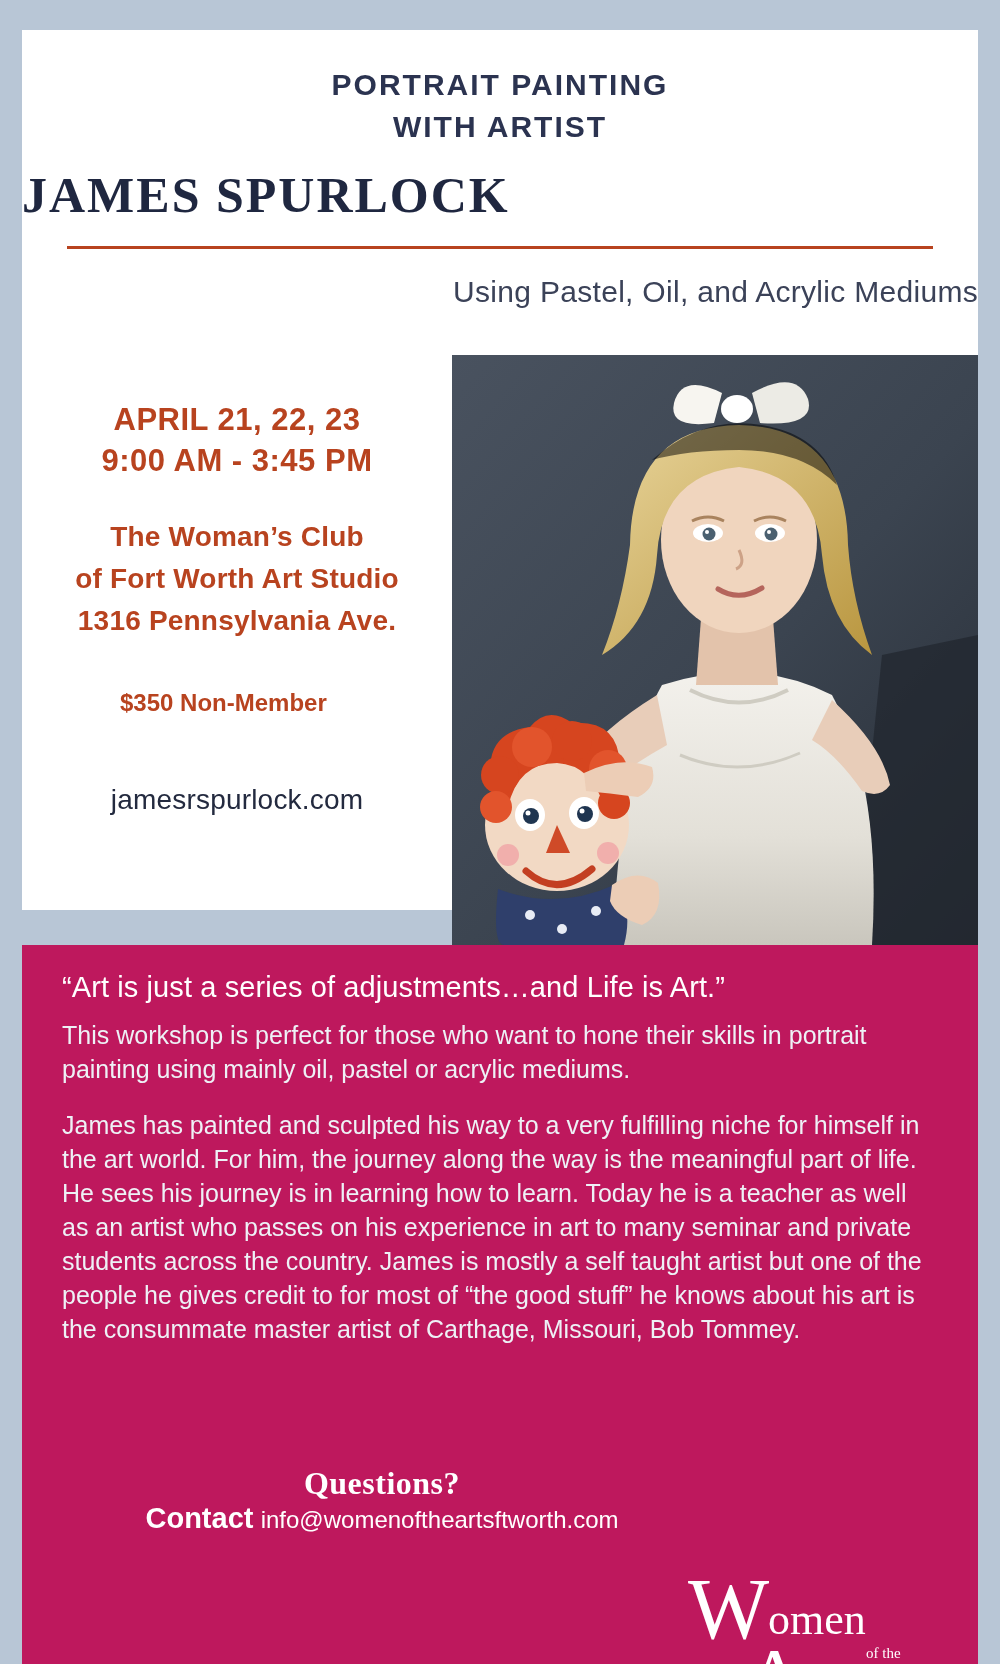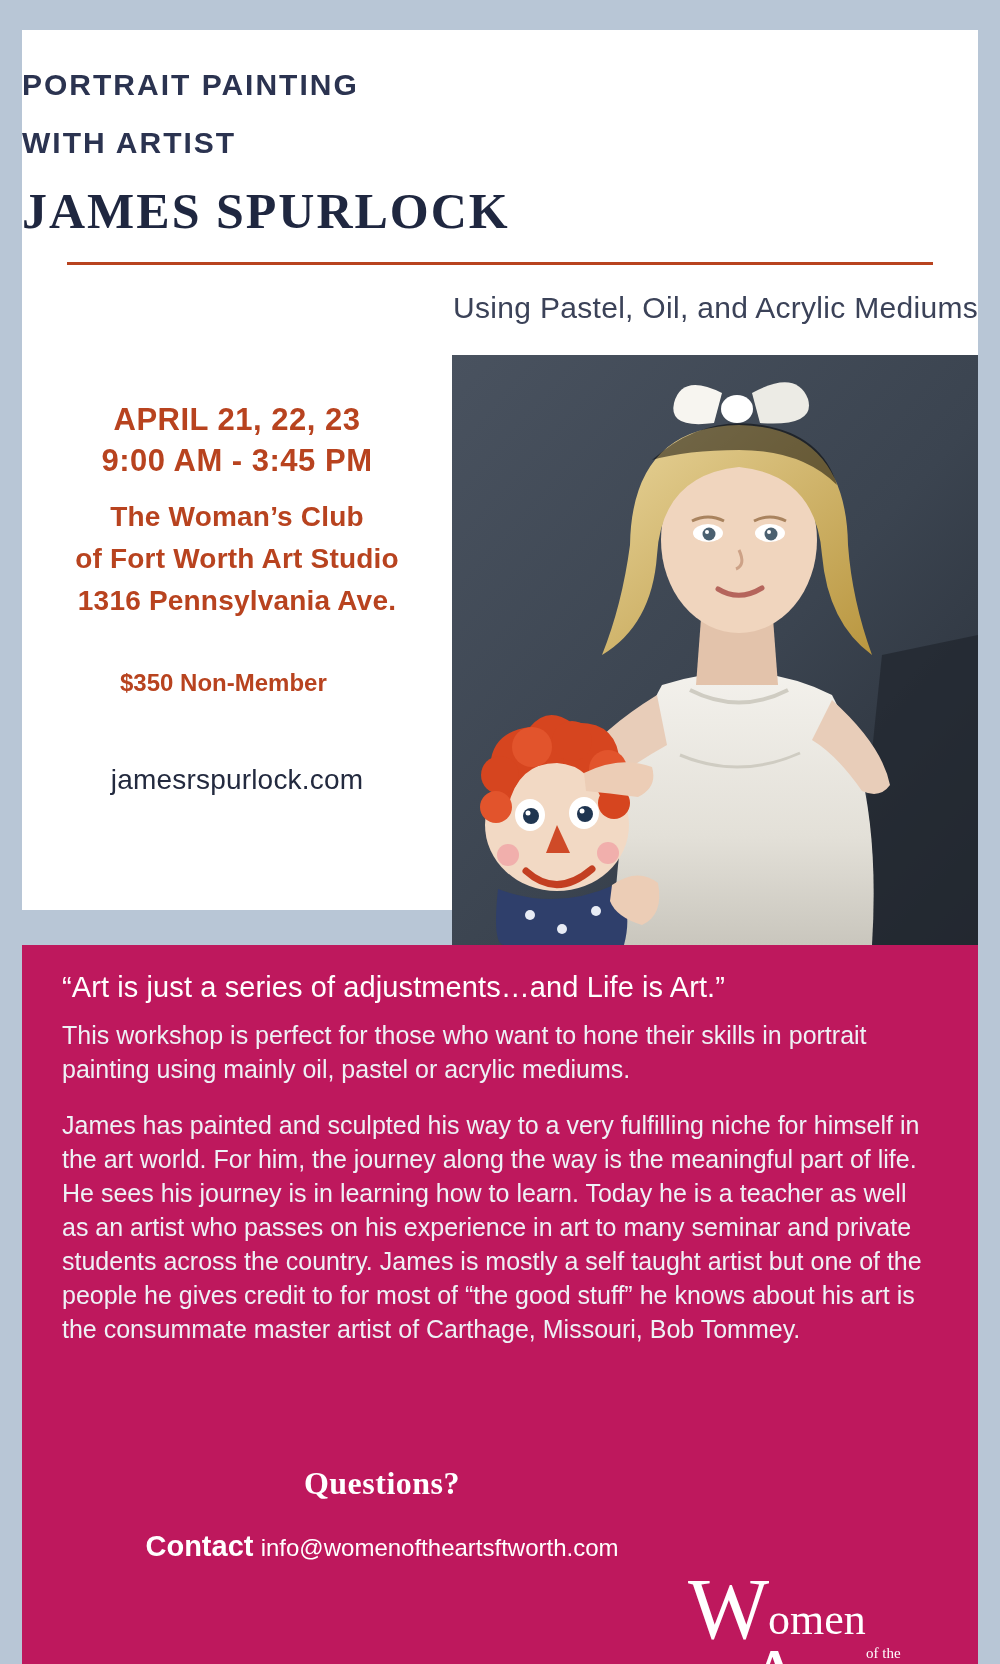--- a/index.html
+++ b/index.html
@@ -24,29 +24,29 @@
   .top-panel {
     position: absolute;
     left: 22px;
     top: 30px;
     width: 956px;
     height: 880px;
     background: #ffffff;
     box-sizing: border-box;
   }
   .head-line1, .head-line2 {
-    text-align: left;
+    text-align: center;
     font-size: 30px;
     letter-spacing: 2.0px;
     font-weight: bold;
     color: #2b3350;
     font-family: "Liberation Sans", sans-serif;
   }
   .head-line1 { margin-top: 38px; }
-  .head-line2 { margin-top: 24px; }
+  .head-line2 { margin-top: 8px; }
   .artist-name {
     text-align: left;
     font-family: "Liberation Serif", serif;
     font-weight: bold;
     font-size: 50px;
     letter-spacing: 2px;
     color: #1f2740;
     margin-top: 22px;
   }
   .rule {
@@ -73,21 +73,21 @@
     font-weight: bold;
   }
   .info .dates {
     font-size: 31px;
     line-height: 1.32;
     letter-spacing: 0.5px;
   }
   .info .venue {
     font-size: 28px;
     line-height: 1.5;
-    margin-top: 14px;
+    margin-top: 34px;
     letter-spacing: 0.2px;
   }
   .cost-block {
     margin-top: 42px;
     font-size: 24px;
     line-height: 1.6;
     text-align: left;
     padding-left: 20px;
   }
   .cost-block .line2 {
@@ -142,21 +142,21 @@
     width: 640px;
     text-align: center;
   }
   .questions {
     font-family: "Liberation Serif", serif;
     font-weight: bold;
     font-size: 32px;
     letter-spacing: 0.5px;
   }
   .contact-line {
-    margin-top: 28px;
+    margin-top: 0;
     font-size: 26px;
   }
   .contact-line .bold {
     font-weight: bold;
     font-size: 29px;
   }
   .contact-line .mail {
     font-size: 24px;
   }
   

